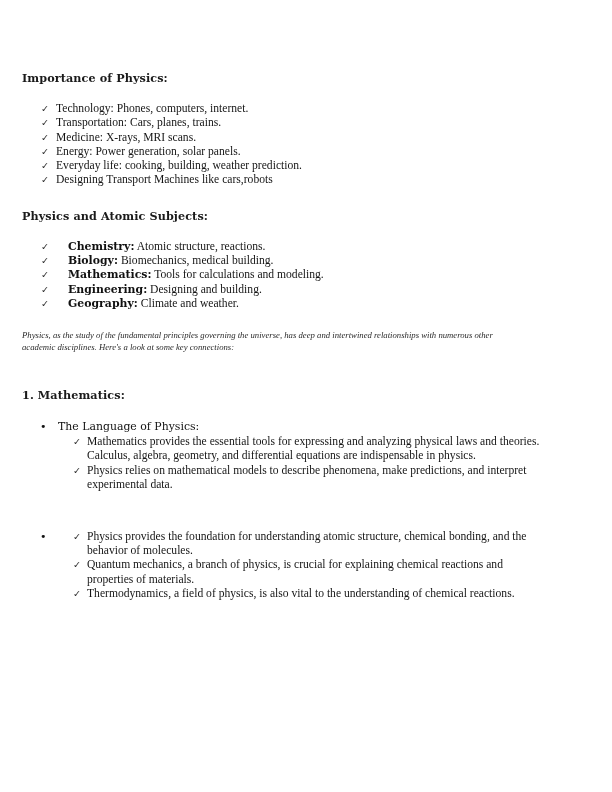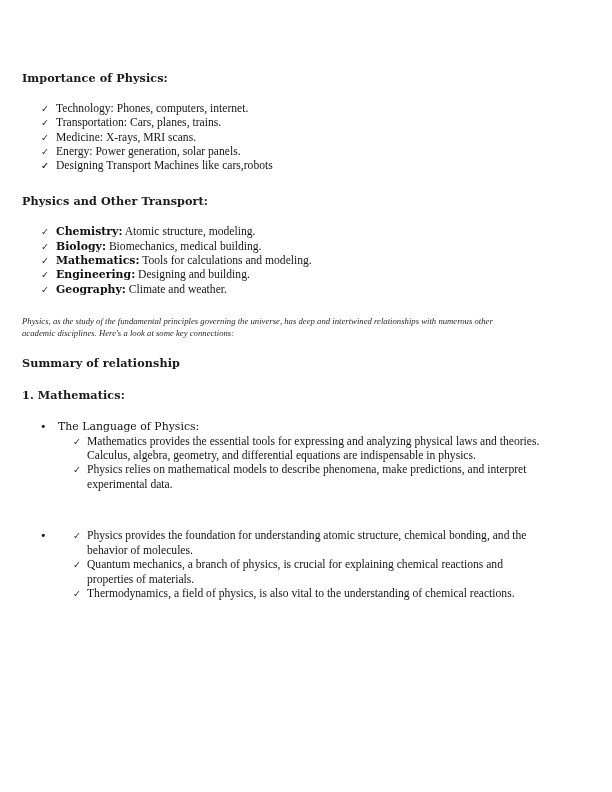--- a/index.html
+++ b/index.html
@@ -63,20 +63,21 @@
     font-size: 9.6px;
     line-height: 14.3px;
     color: #333333;
     font-family: "DejaVu Sans", sans-serif;
   }
   li b, .bold-lbl {
     font-family: "DejaVu Serif", "Liberation Serif", serif;
     font-weight: bold;
     font-size: 10.9px;
     color: #111111;
+    margin-left: 12px;
   }
 
   
   .para-small {
     margin: 0 44px 0 22px;
     font-size: 8.7px;
     line-height: 11.6px;
     color: #2a2a2a;
     font-family: "Liberation Serif", "DejaVu Serif", serif;
     text-align: left;
@@ -149,36 +150,36 @@
         <li>
           <span class="tick">✓</span><span>Transportation: Cars, planes, trains.</span>
         </li>
         <li>
           <span class="tick">✓</span><span>Medicine: X-rays, MRI scans.</span>
         </li>
         <li>
           <span class="tick">✓</span><span>Energy: Power generation, solar panels.</span>
         </li>
         <li>
-          <span class="tick">✓</span>
+          <span class="tick">✓</span><span>Everyday life: cooking, building, weather prediction.</span>
         </li>
         <li>
           <span class="tick">✓</span><span>Designing Transport Machines like cars,robots</span>
         </li>
       </ul>
     </div>
 
     <div style="height:21px"></div>
 
     <div>
-      <div class="h-bold sec-head">Physics and Other Transport:</div>
+      <div class="h-bold sec-head">Physics and Atomic Subjects:</div>
       <div class="gap-sec"></div>
       <ul class="checklist">
         <li>
-          <span class="tick">✓</span><span class="bold-lbl">Chemistry:</span><span> <span>Atomic structure, modeling.</span></span>
+          <span class="tick">✓</span><span class="bold-lbl">Chemistry:</span><span> <span>Atomic structure, reactions.</span></span>
         </li>
         <li>
           <span class="tick">✓</span><span class="bold-lbl">Biology:</span><span> <span>Biomechanics, medical building.</span></span>
         </li>
         <li>
           <span class="tick">✓</span><span class="bold-lbl">Mathematics:</span><span> <span>Tools for calculations and modeling.</span></span>
         </li>
         <li>
           <span class="tick">✓</span><span class="bold-lbl">Engineering:</span><span> <span>Designing and building.</span></span>
         </li>
@@ -187,21 +188,20 @@
         </li>
       </ul>
     </div>
 
     <div style="height:19px"></div>
 
     <p class="para-small">Physics, as the study of the fundamental principles governing the universe, has deep and intertwined relationships with numerous other academic disciplines. Here's a look at some key connections:</p>
 
     <div style="height:17px"></div>
 
-    <div class="h-bold sec-head">Summary of relationship</div>
 
     <div style="height:18px"></div>
 
     <div>
       <div class="h-bold sec-head">1. Mathematics:</div>
       <div style="height:18px"></div>
       <ul class="bullets">
         <li class="bullet-item">
           <span class="dot">•</span>
           <span class="bullet-title">The Language of Physics:</span>

